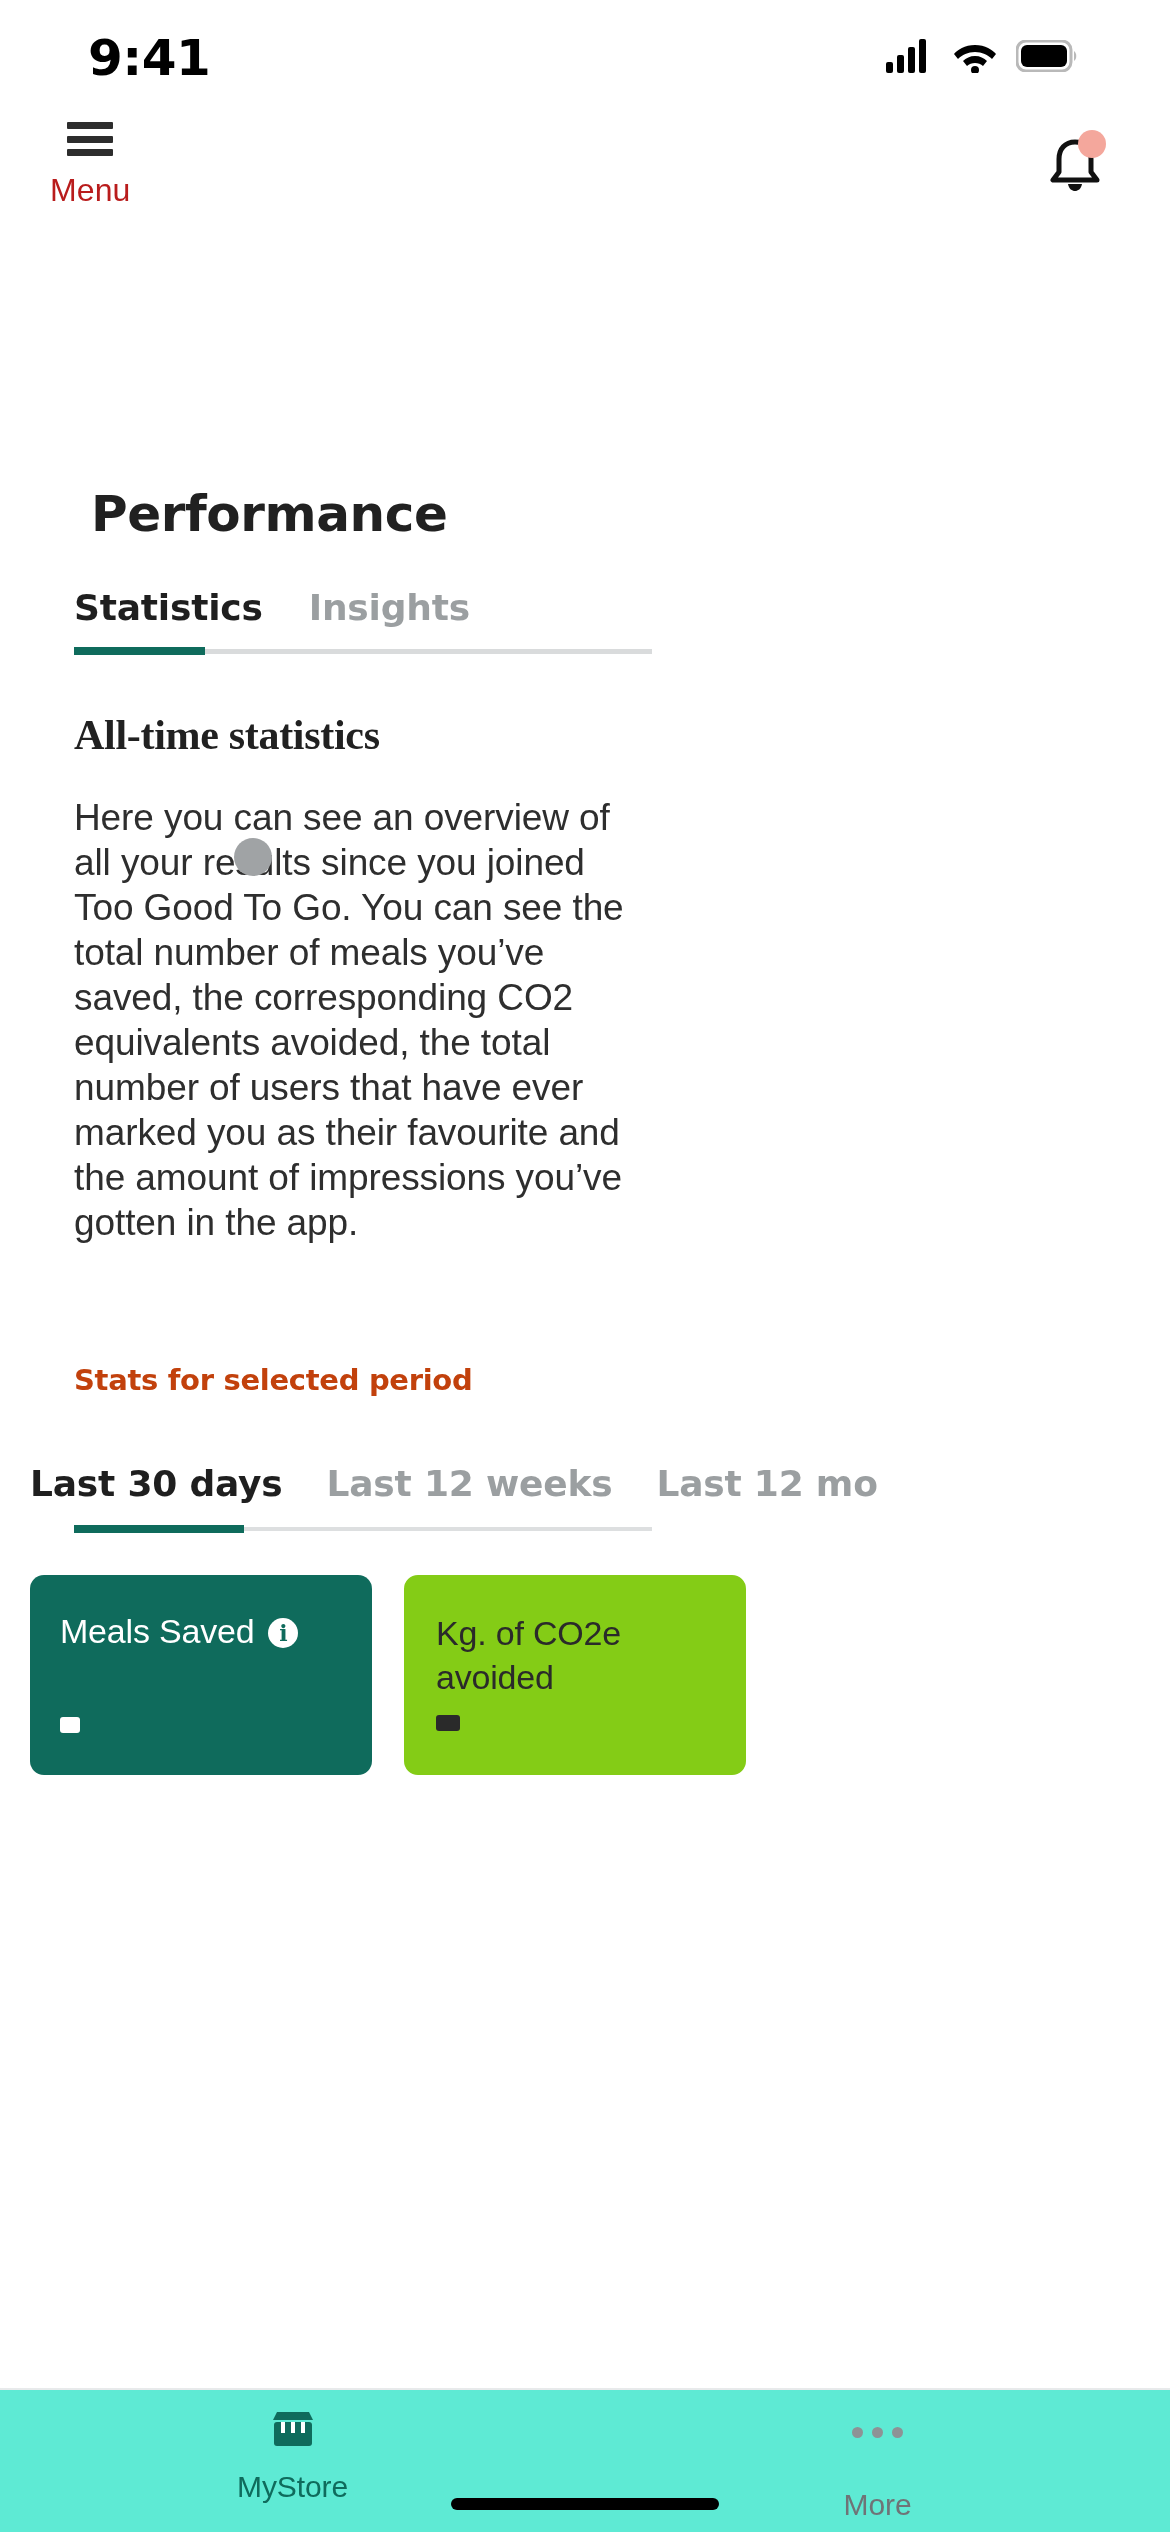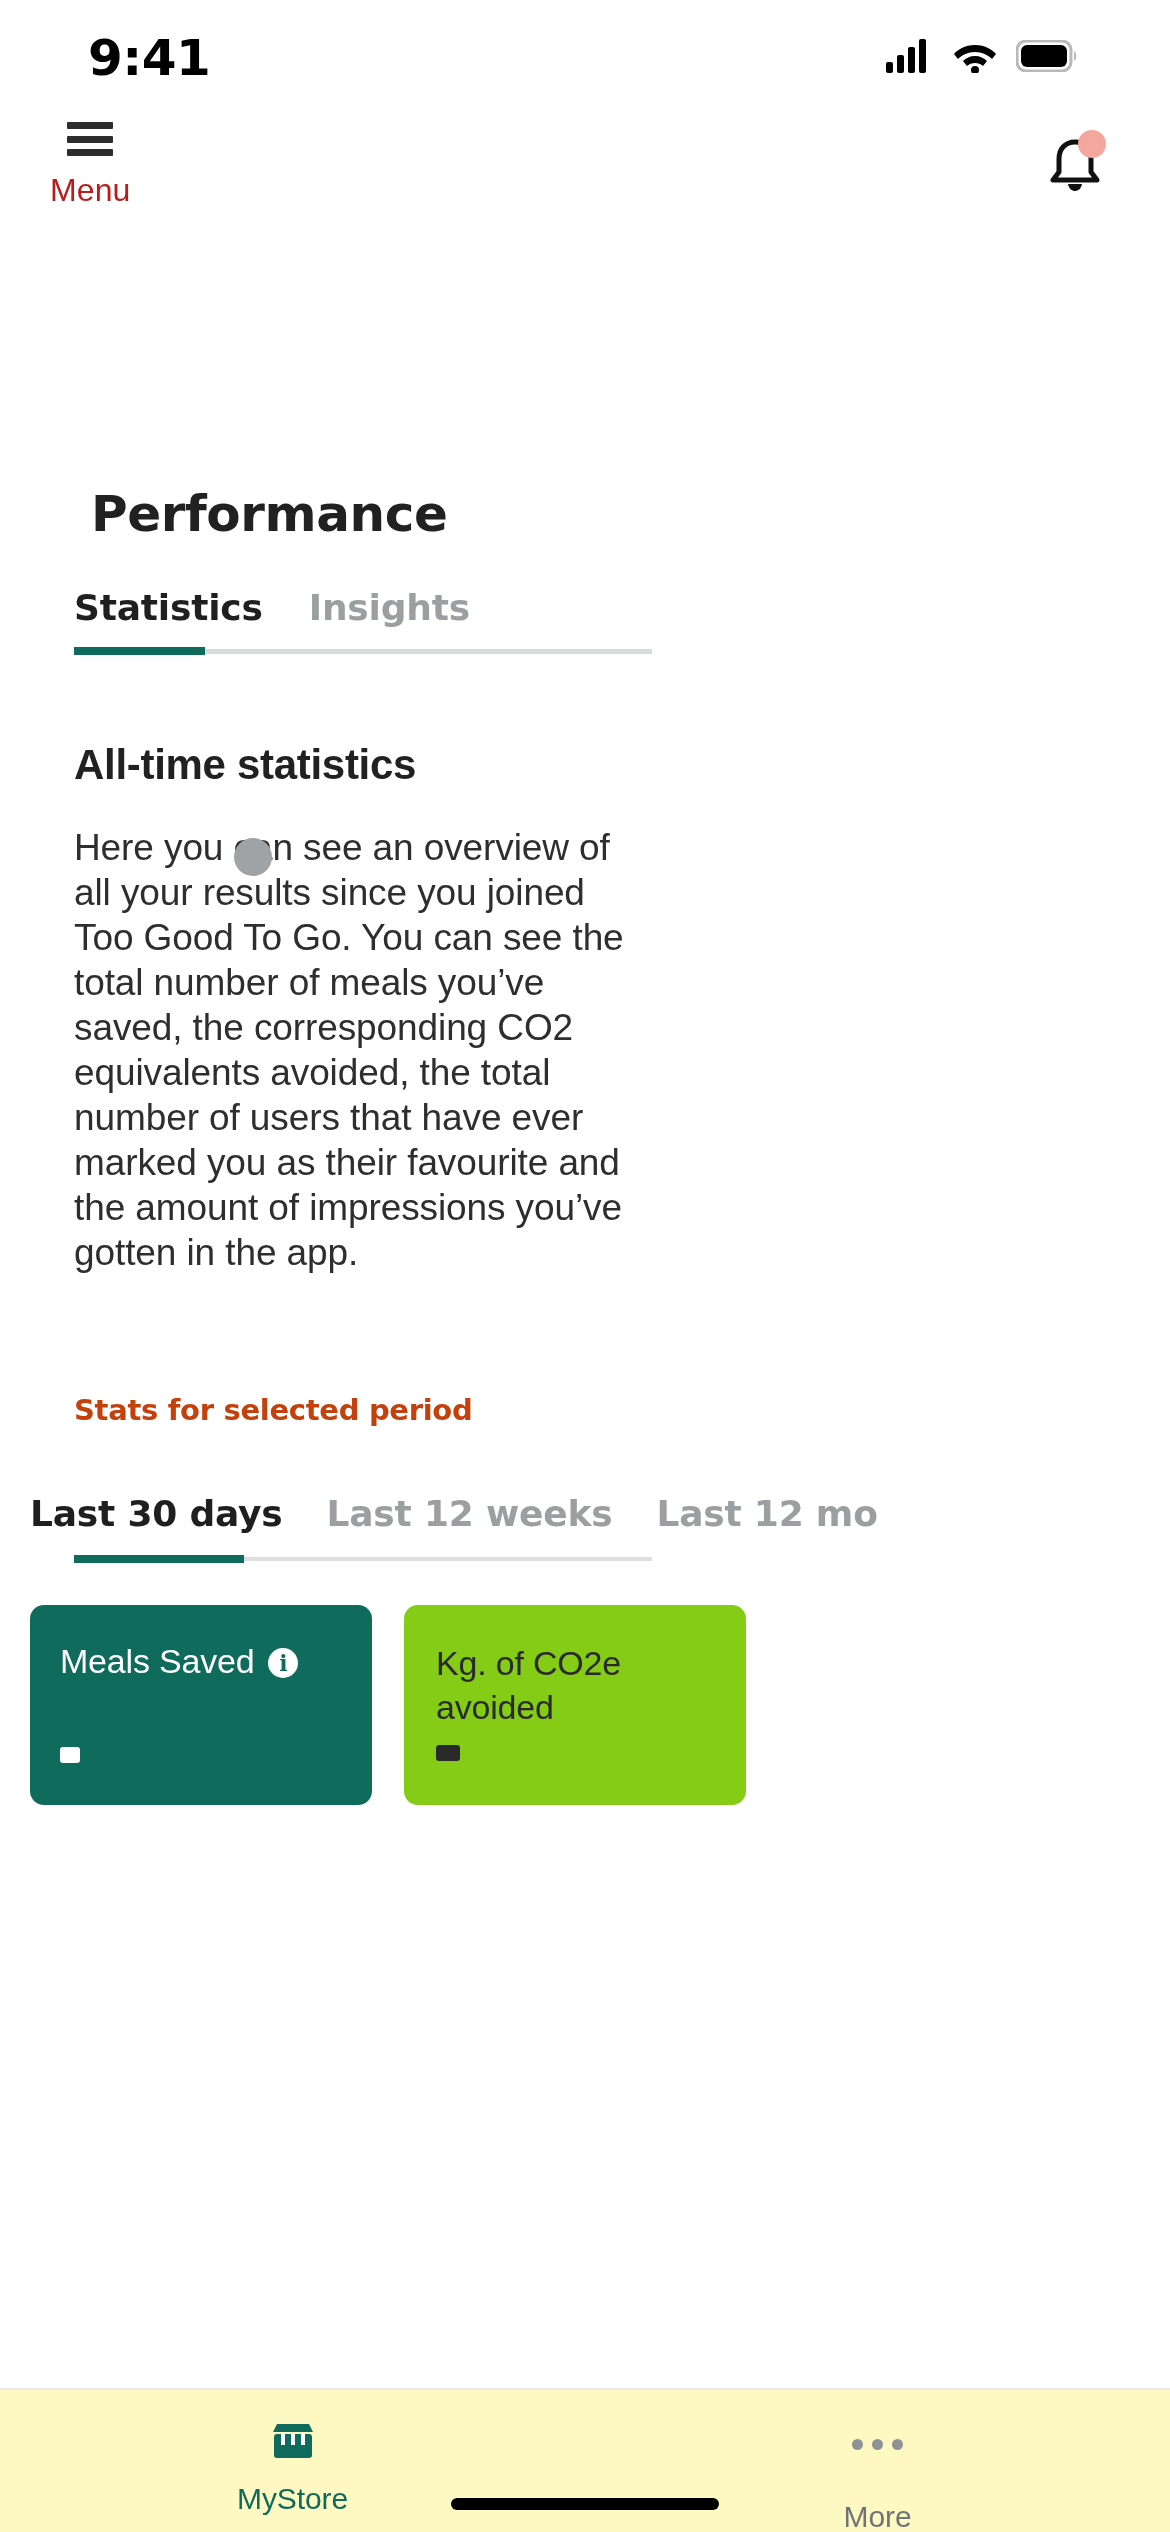--- a/index.html
+++ b/index.html
@@ -71,22 +71,22 @@
   .tab-indicator {
     position:absolute; left:74px; top:60px; width:131px; height:8px; background:#0f6b5c;
   }
   .spinner-dot {
     position:absolute; left:234px; top:448px; width:38px; height:38px;
     border-radius:50%; background:#a0a3a5;
   }
 
   
   .section-title {
-    margin:88px 0 0 74px; font-size:42px; font-weight:700; color:#212121;
-    letter-spacing:-0.3px; font-family:Liberation Sans, sans-serif;
+    margin:58px 0 0 74px; font-size:42px; font-weight:700; color:#212121;
+    letter-spacing:-0.3px; font-family:Liberation Serif, serif;
   }
   .body-copy {
     margin:36px 74px 0 74px; width:560px;
     font-size:37px; line-height:45px; color:#2e2e2e; letter-spacing:-0.1px;
   }
 
   .section-title2 {
     margin:118px 0 0 74px; font-size:29px; font-weight:700; color:#c2410c;
     letter-spacing:-0.3px; font-family:"DejaVu Sans", sans-serif;
   }
@@ -133,22 +133,22 @@
   }
   .skeleton {
     position:absolute; left:30px; bottom:42px; height:16px; border-radius:3px;
   }
   .card.primary .skeleton { width:20px; background:#ffffff; }
   .card.secondary .skeleton { width:24px; background:#2a2a2a; }
 
   
   .bottomnav {
     position:absolute; left:0; bottom:0; width:1170px; height:144px;
-    background:#fef9c3; border-top:2px solid #e8eaeb;
-    display:flex; align-items:flex-start; padding-top:30px;
+    background:#5eead4; border-top:2px solid #e8eaeb;
+    display:flex; align-items:flex-start; padding-top:18px;
   }
   .navitem {
     flex:1; display:flex; flex-direction:column; align-items:center; gap:10px;
     cursor:pointer;
   }
   .navlabel { font-size:30px; letter-spacing:-0.1px; }
   .navitem.active .navlabel { color:#0f6b5c; }
   .navitem.inactive .navlabel { color:#6f7477;margin-top:22px; }
   .dots { display:flex; gap:9px; height:48px; align-items:center; }
   .dots i { width:11px; height:11px; border-radius:50%; background:#8e9295; display:block; }

